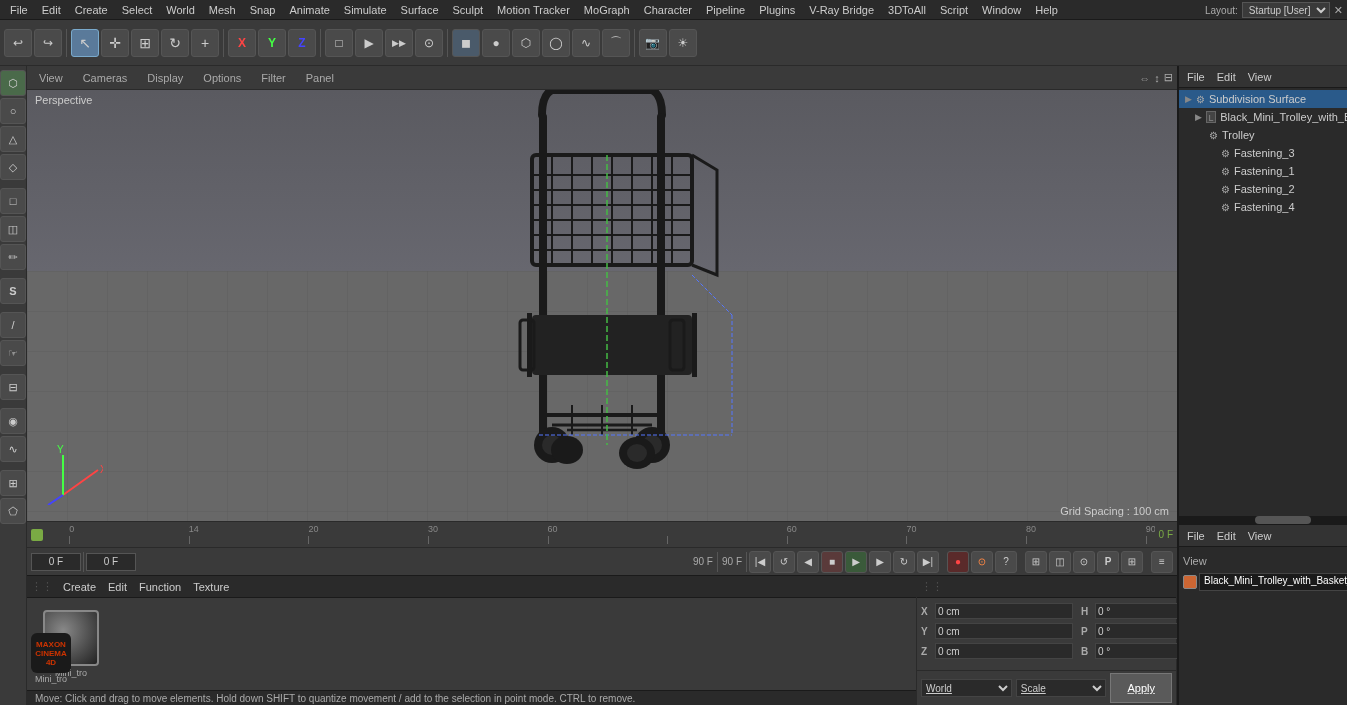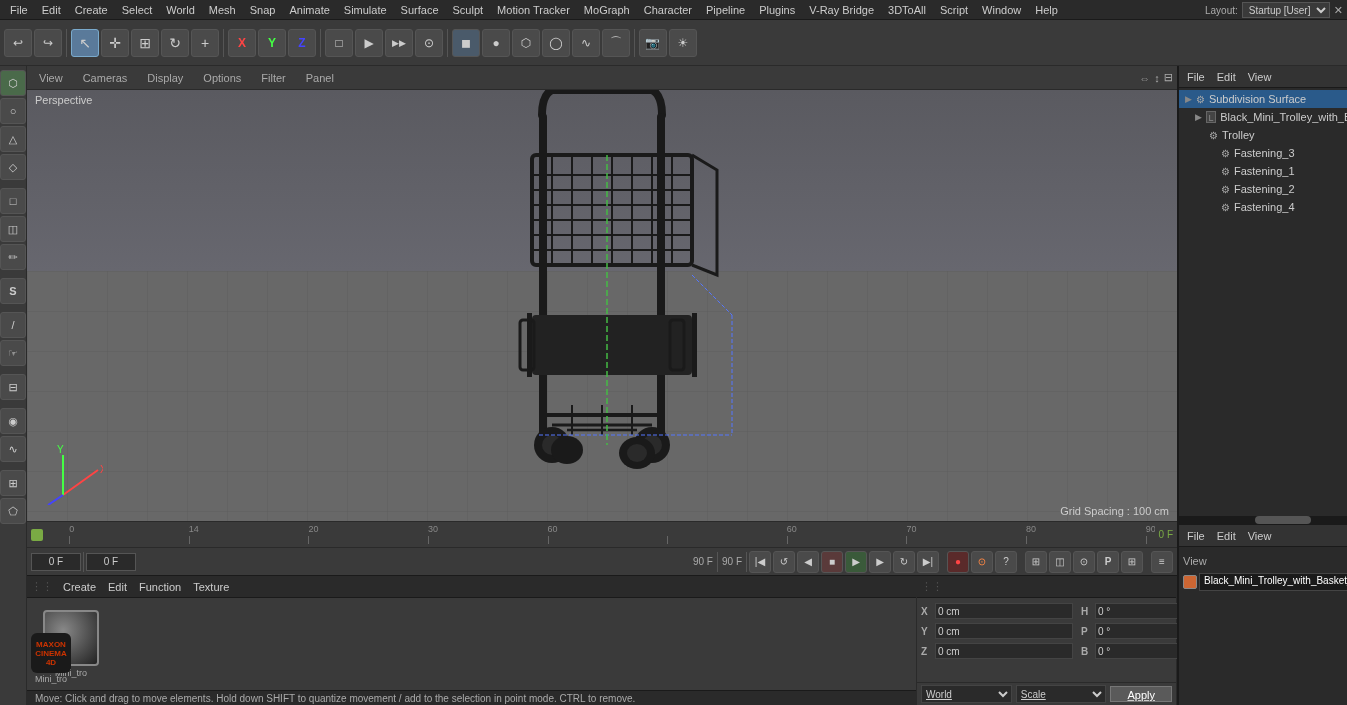--- a/index.html
+++ b/index.html
@@ -326,21 +326,21 @@
       color: #ccc;
       font-size: 10px;
     }
     .apply-btn {
       background: #5a5a5a;
       border: 1px solid #777;
       color: #fff;
       font-size: 11px;
       padding: 2px 16px;
       cursor: pointer;
-      height: 16px;
+      height: 30px;
     }
 
     
     #object-browser {
       width: 190px;
       background: #2a2a2a;
       border-left: 1px solid #1a1a1a;
       display: flex;
       flex-direction: column;
     }

